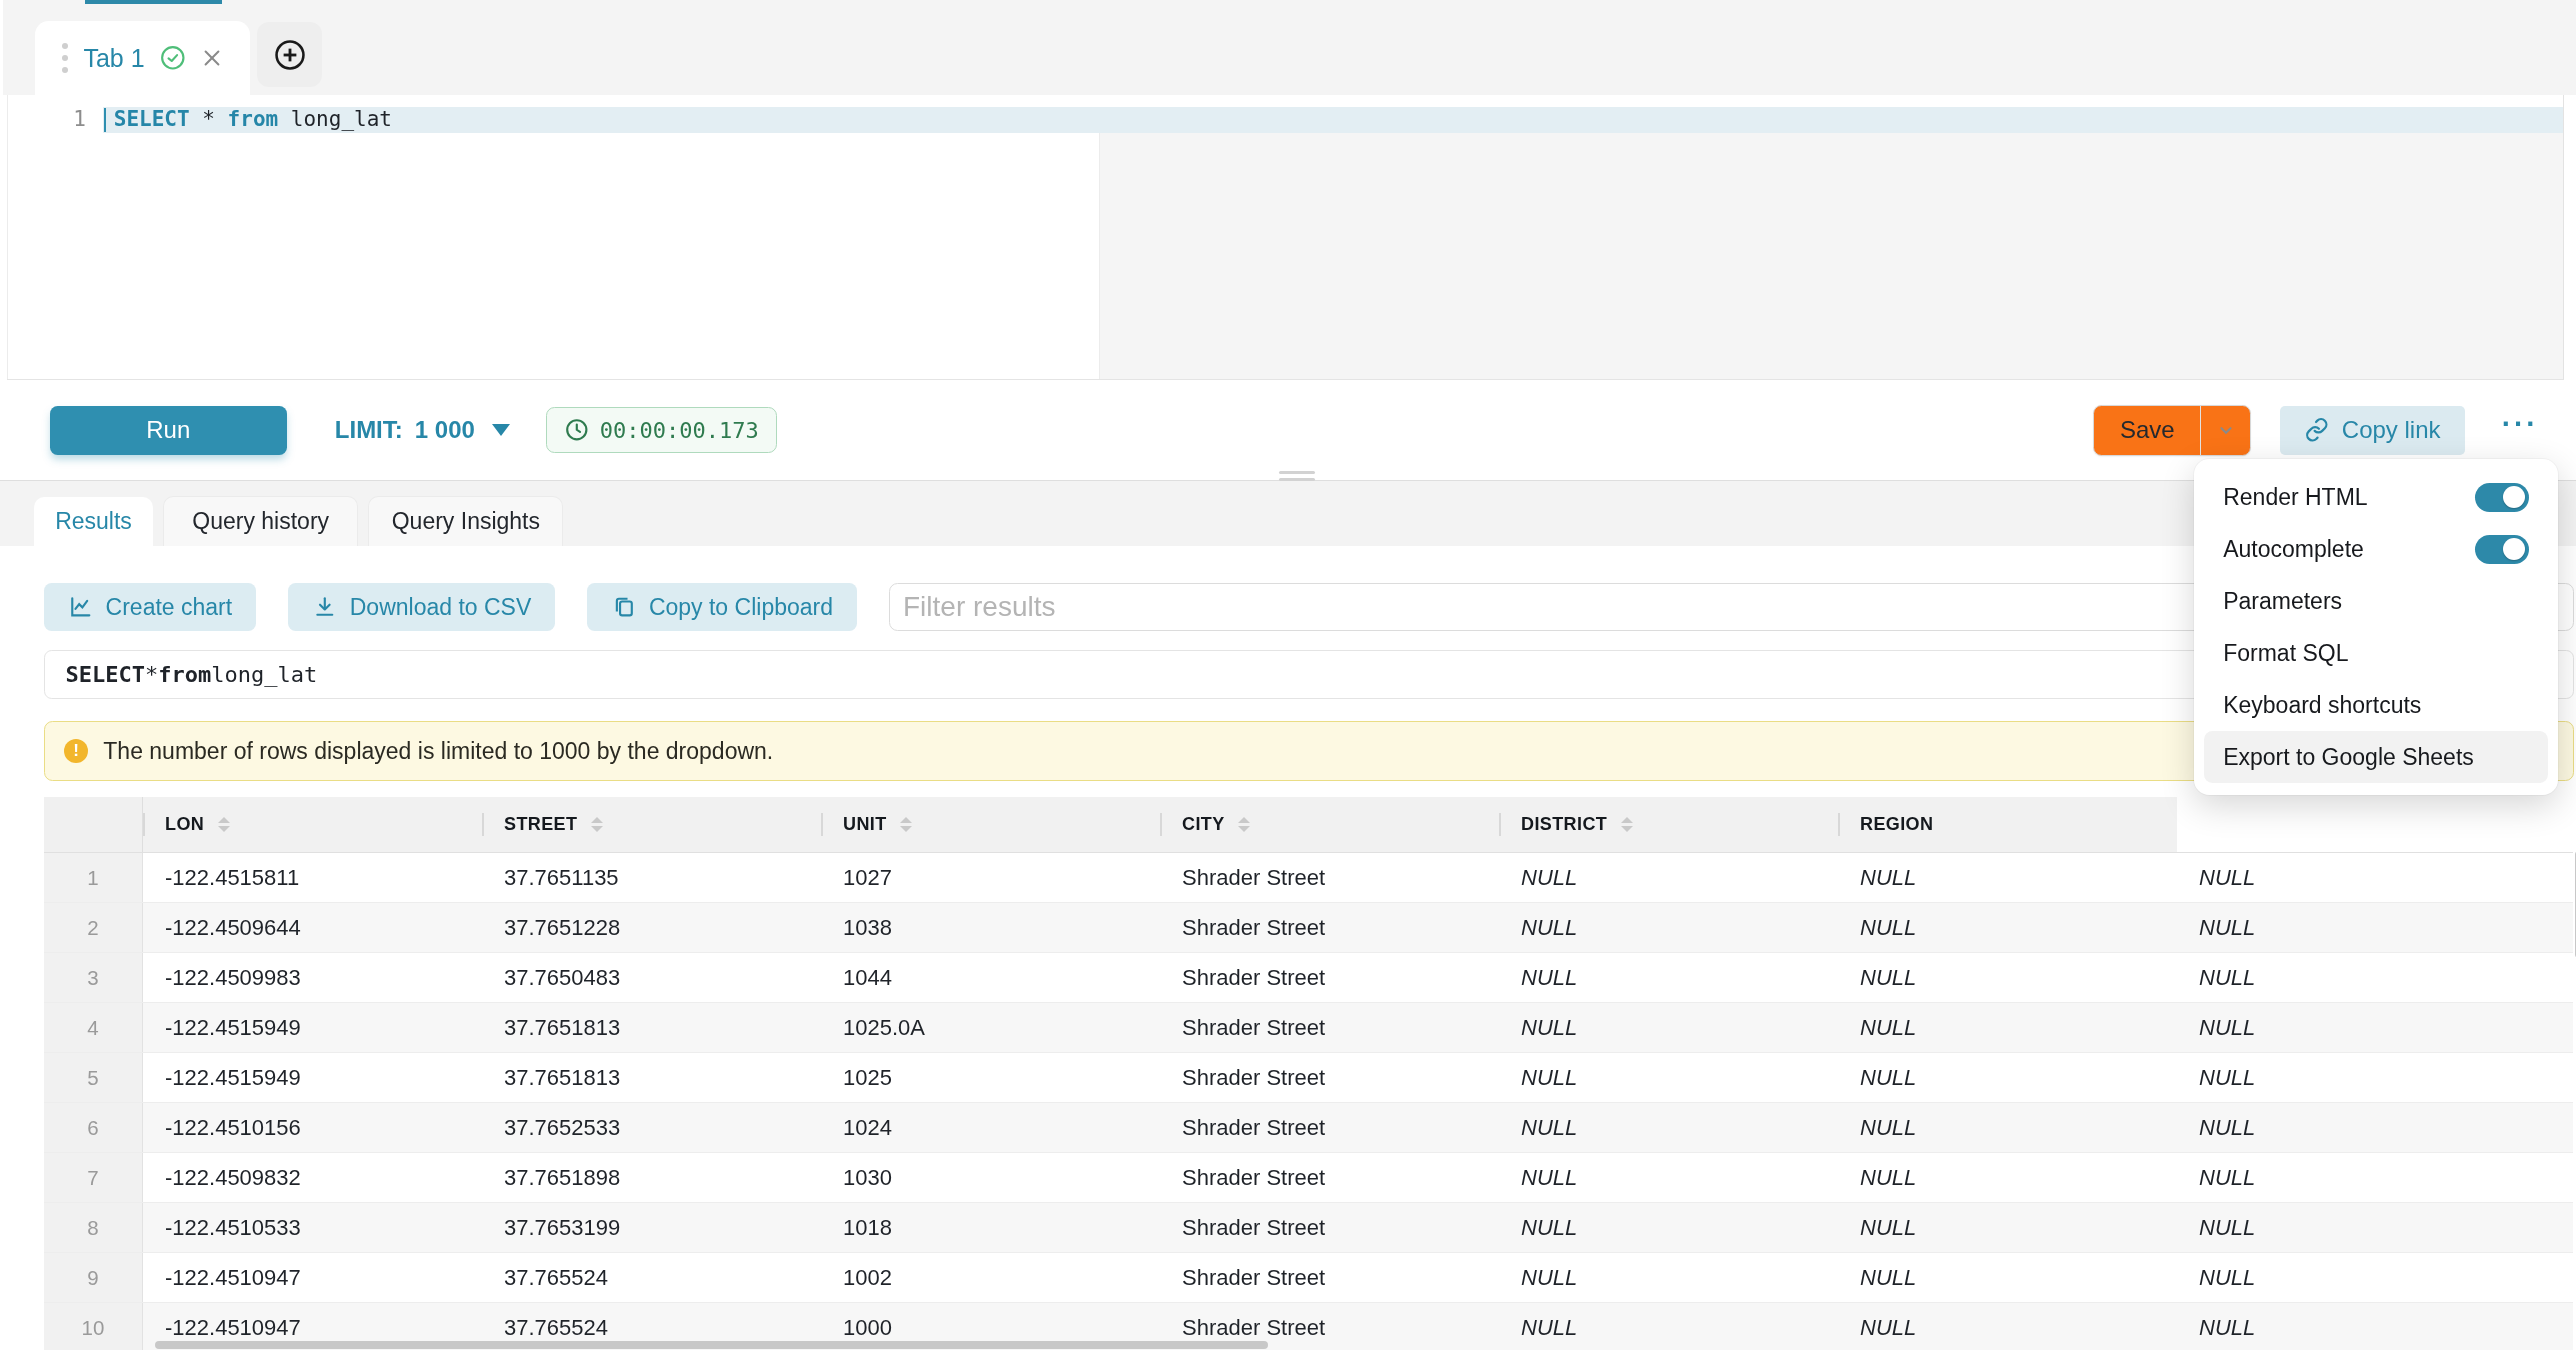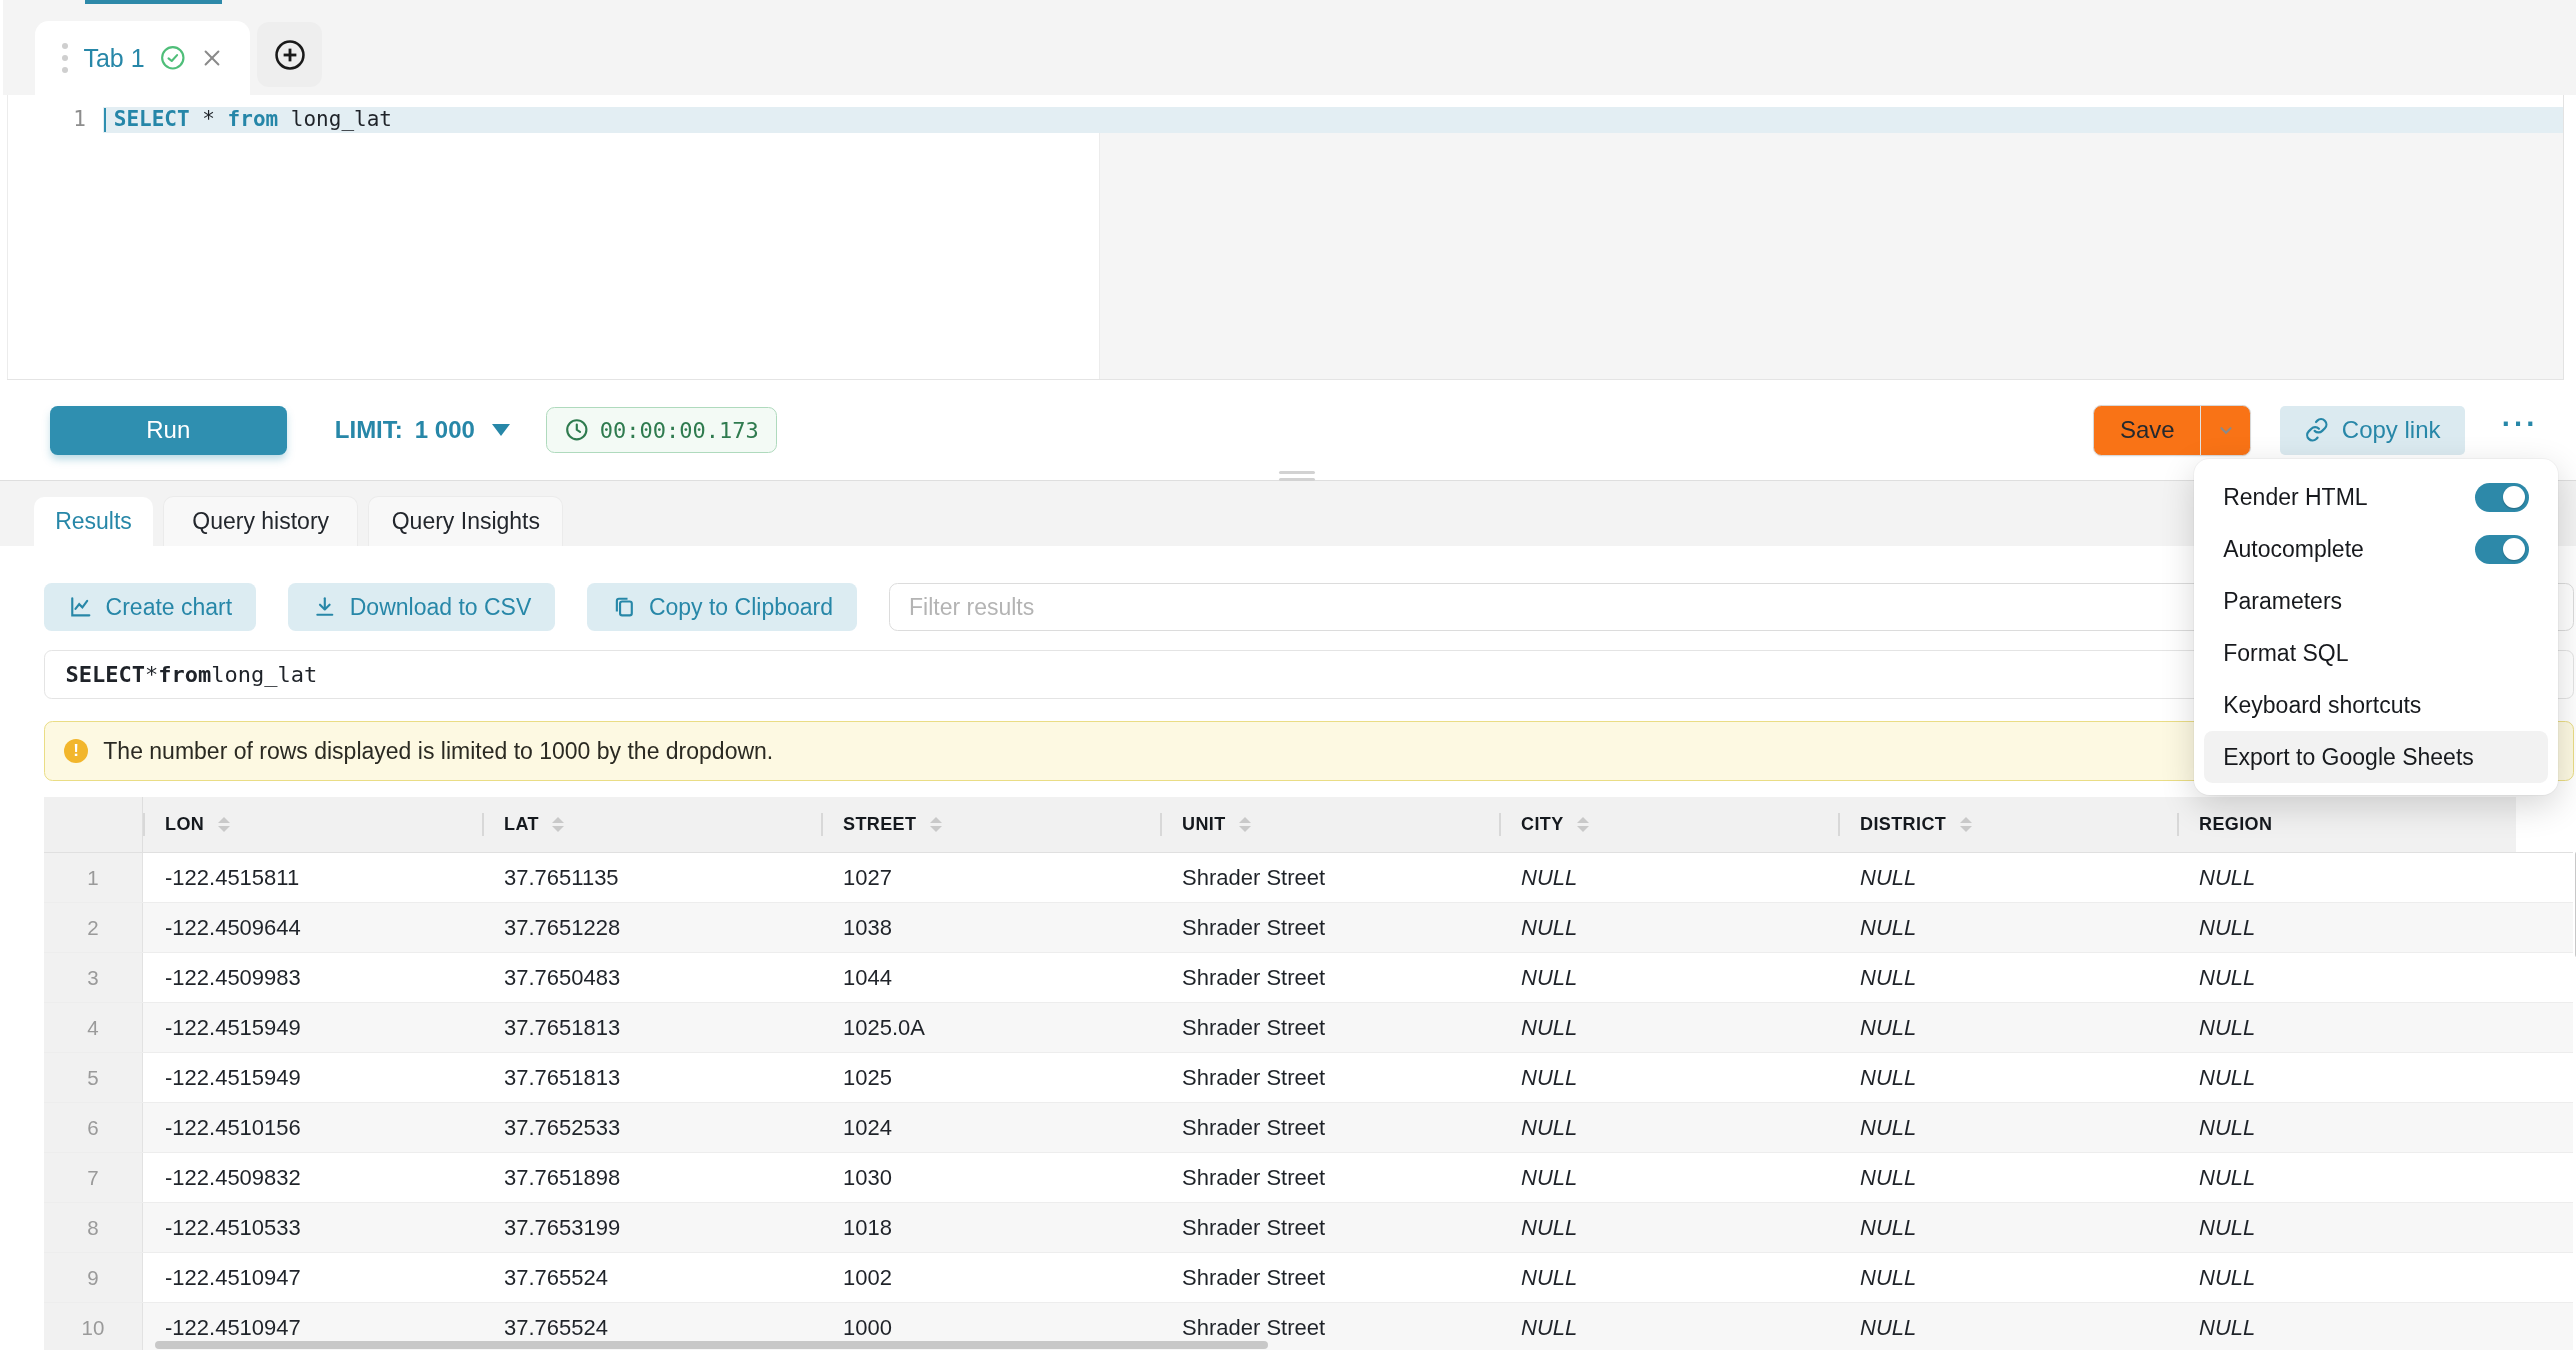--- a/index.html
+++ b/index.html
@@ -66,21 +66,21 @@
   .rtab.active{background:#ffffff;color:#2787a8;width:119px;}
   .rtab.inactive{background:#f8f8f8;border:0.9px solid #ebebeb;border-bottom:none;color:#23272d;width:193px;}
 
   
   .content{position:absolute;left:10px;top:546px;width:100%;height:805px;background:#ffffff;}
   .toolbar{position:absolute;left:34px;right:12px;top:37px;height:48px;display:flex;align-items:center;}
   .tbtn{height:48px;border-radius:7.7px;background:#dcecf2;color:#2787a8;font-size:23px;display:flex;
         align-items:center;gap:12px;padding:0 24px;margin-right:32px;}
   .tbtn svg{width:25.6px;height:25.6px;}
   .filter{flex:1;height:46px;border:0.9px solid #dcdcdc;border-radius:8.5px;background:#ffffff;
-          font-size:23px;color:#30343a;padding:0 19px;font-family:"Liberation Sans",sans-serif;}
+          font-size:28px;color:#30343a;padding:0 13px;font-family:"Liberation Sans",sans-serif;}
   .filter::placeholder{color:#b4b4b4;}
   .sql-preview{position:absolute;left:34px;right:12px;top:104px;height:49px;border:0.9px solid #e4e4e4;border-radius:7.7px;
                display:flex;align-items:center;padding-left:20.5px;font-size:22px;box-sizing:border-box;}
   .sql-preview .kw{font-weight:bold;}
   .notice{position:absolute;left:34px;right:12px;top:175px;height:60px;background:#fdf9e2;border:1.7px solid #eadd85;
           border-radius:8.5px;display:flex;align-items:center;padding-left:19px;box-sizing:border-box;gap:15.3px;}
   .notice-icon{width:24px;height:24px;border-radius:50%;background:#f2b62c;color:#ffffff;font-weight:bold;
                font-size:17px;display:flex;align-items:center;justify-content:center;flex:0 0 24px;}
   .notice-text{font-size:23px;color:#2b2a22;}
 
@@ -260,27 +260,20 @@
       <div class="t-header">
           <div class="h-gutter"></div>
           <div class="h-cell">
             <span>LON</span>
             <span class="sort">
               <i class="up"></i>
               <i class="dn"></i>
             </span>
           </div>
           <div class="h-cell">
-            <span>LAT</span>
-            <span class="sort">
-              <i class="up"></i>
-              <i class="dn"></i>
-            </span>
-          </div>
-          <div class="h-cell">
             <span>STREET</span>
             <span class="sort">
               <i class="up"></i>
               <i class="dn"></i>
             </span>
           </div>
           <div class="h-cell">
             <span>UNIT</span>
             <span class="sort">
               <i class="up"></i>

